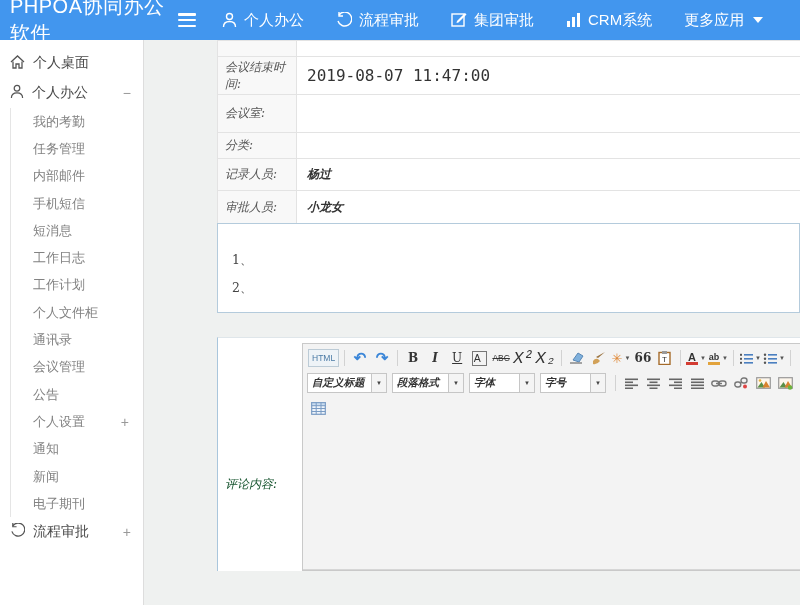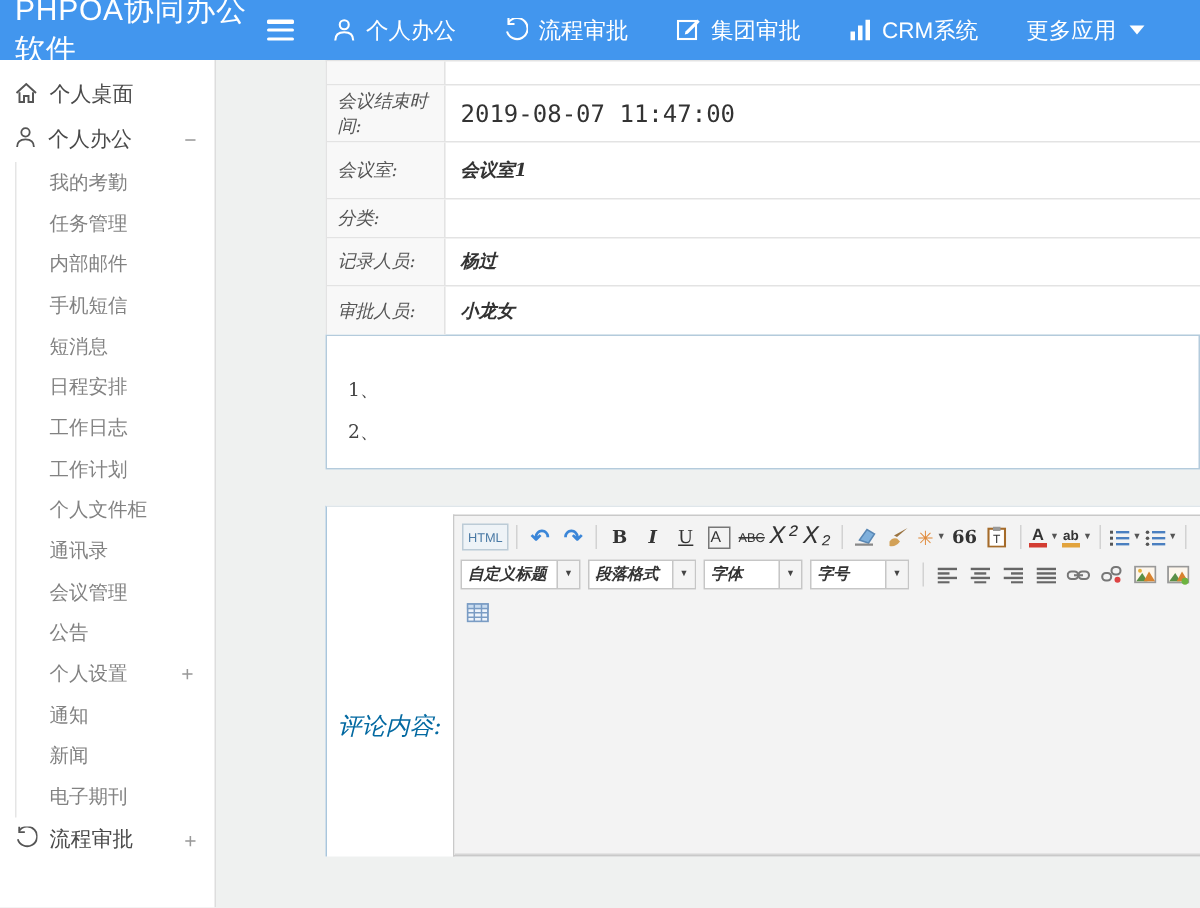--- a/index.html
+++ b/index.html
@@ -38,21 +38,21 @@
   .content-box{background:#fff;border:1px solid #b4cbdc;height:90px;padding:22px 0 0 14px}
   .content-box .line{font-family:"DejaVu Serif",serif;font-size:12.5px;color:#444;line-height:28px}
 
   .gap{height:24px}
 
   .subj-row{display:flex;background:#fff;border:1px solid #e3e3e3;border-bottom:none;height:35px}
   .subj-row .mlabel .req{color:#e23c3c;font-style:normal;margin-left:4px;font-family:"Liberation Sans",sans-serif}
   .subj-input{width:318px;height:22px;border:1px solid #b9b9b9;margin:6px 0 0 6px;font-size:12.5px;font-weight:bold;color:#222;padding:0 4px;background:#fff;font-family:"Liberation Sans",sans-serif}
 
   .content-row{display:flex;background:#fff;border-left:1px solid #a9c6dc;border-top:1px solid #dfe6ea;height:234px}
-  .content-row .clabel{width:79px;display:flex;align-items:center;padding-left:7px;font-size:16px;color:#0369a1;font-style:italic;font-family:"DejaVu Serif",serif;padding-top:60px}
+  .content-row .clabel{width:79px;display:flex;align-items:center;padding-left:7px;font-size:12px;color:#14532d;font-style:italic;font-family:"DejaVu Serif",serif;padding-top:60px}
 
   
   .editor{flex:1;margin:5px 0 0 5px;border:1px solid #c9c9c9;border-right:none;display:flex;flex-direction:row;background:#fff;overflow:hidden}
   .toolbar{background:#f3f3f3;border-bottom:1px solid #d6d6d6;padding:2px 4px 3px 4px}
   .trow{display:flex;align-items:center;height:24px}
   .tb{height:20px;min-width:20px;display:flex;align-items:center;justify-content:center;font-size:12px;color:#333;margin:0 1px;cursor:pointer}
   .sep{width:1px;height:16px;background:#d2d2d2;margin:0 4px}
   .tb-html{font-size:8.5px;color:#4a7aa5;border:1px solid #bccbd6;background:#eef3f7;padding:0 3px;height:18px}
   .tb-arrow{color:#3b86d8;font-size:15px;font-weight:bold}
   .tb-b{font-family:"DejaVu Serif",serif;font-weight:bold}
@@ -155,23 +155,20 @@
     <div class="subitem">
         <span>内部邮件</span>
       </div>
     <div class="subitem">
         <span>手机短信</span>
       </div>
     <div class="subitem">
         <span>短消息</span>
       </div>
     <div class="subitem">
-        <span>日程安排</span>
-      </div>
-    <div class="subitem">
         <span>工作日志</span>
       </div>
     <div class="subitem">
         <span>工作计划</span>
       </div>
     <div class="subitem">
         <span>个人文件柜</span>
       </div>
     <div class="subitem">
         <span>通讯录</span>
@@ -213,21 +210,20 @@
       <div class="mrow" style="height:16px">
         <div class="mlabel"></div>
         <div class="mval"></div>
       </div>
       <div class="mrow" style="height:38px">
         <div class="mlabel">会议结束时间:</div>
         <div class="mval v-mono">2019-08-07 11:47:00</div>
       </div>
       <div class="mrow" style="height:38px">
         <div class="mlabel">会议室:</div>
-        <div class="mval v-kai">会议室1</div>
       </div>
       <div class="mrow" style="height:26px">
         <div class="mlabel">分类:</div>
         <div class="mval v-kai"></div>
       </div>
       <div class="mrow" style="height:32px">
         <div class="mlabel">记录人员:</div>
         <div class="mval v-kai">杨过</div>
       </div>
       <div class="mrow" style="height:32px;border-bottom:none">

